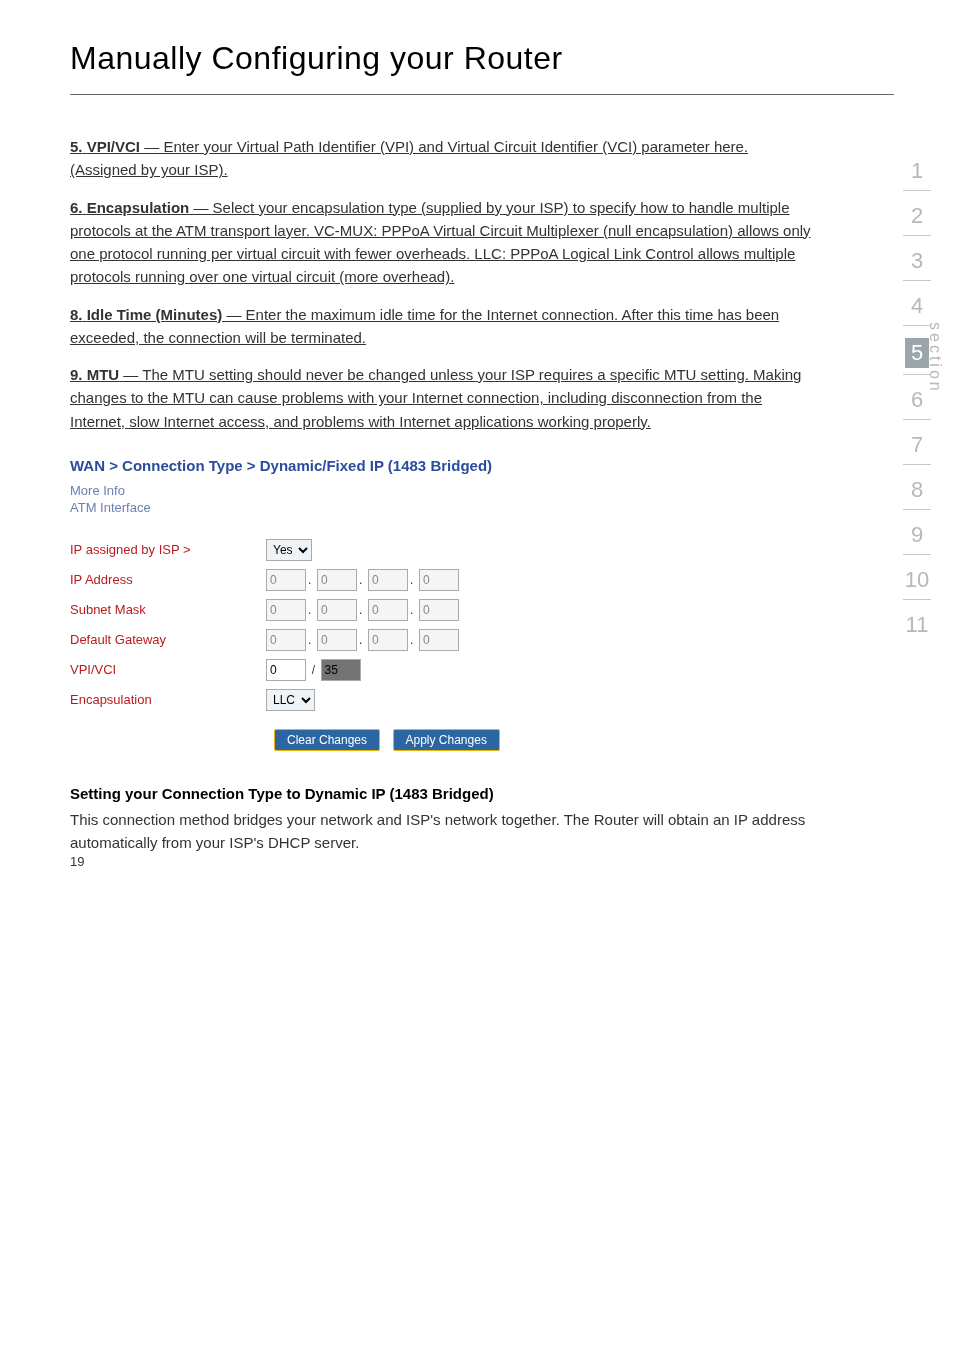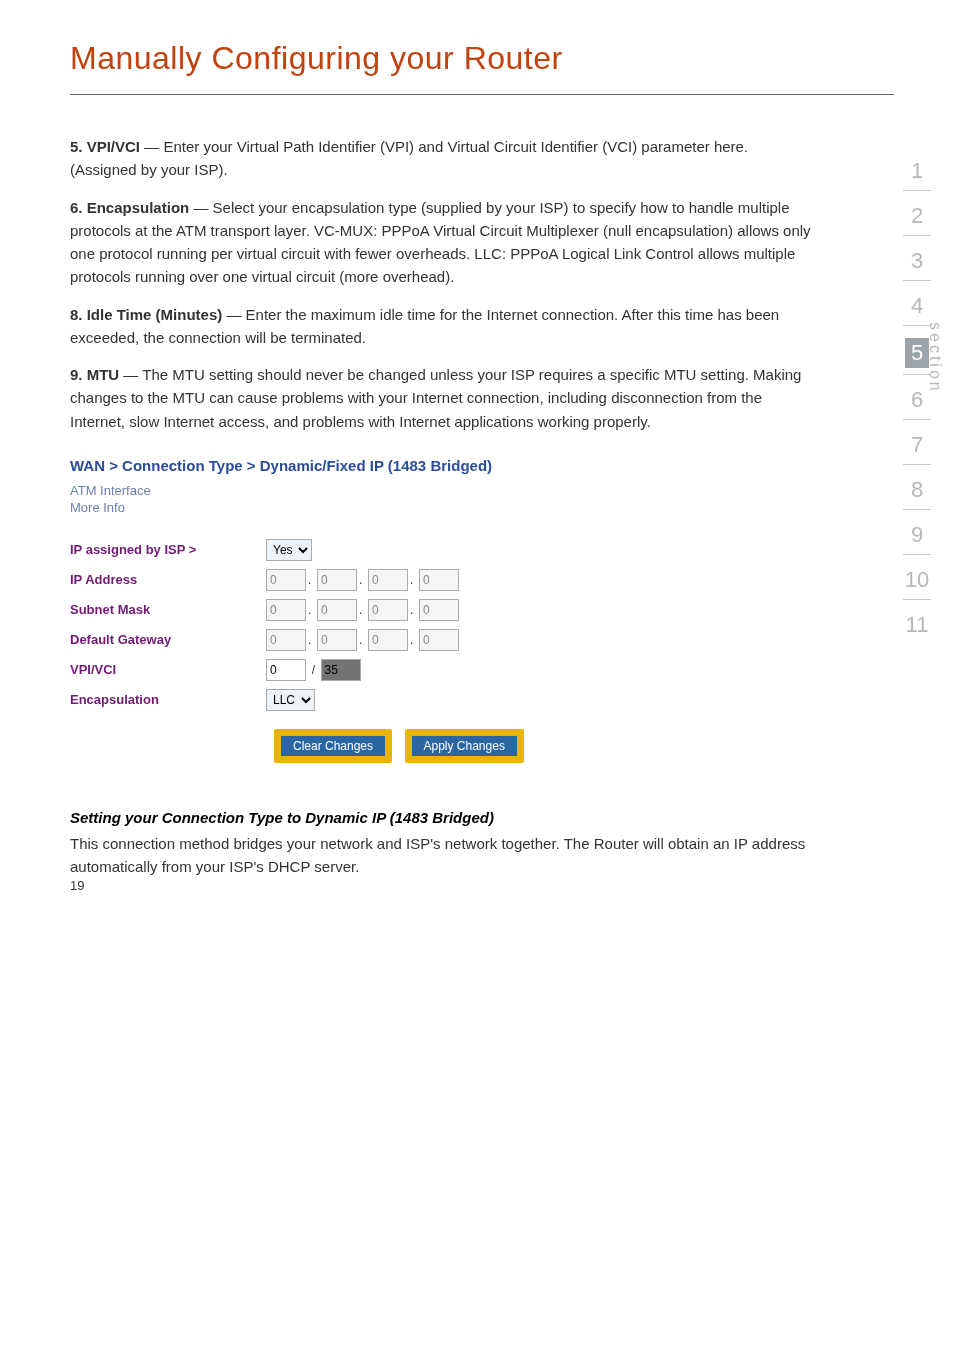--- a/index.html
+++ b/index.html
@@ -10,33 +10,34 @@
     background: #fff;
   }
   .page {
     padding: 40px 60px 40px 70px;
     box-sizing: border-box;
     position: relative;
   }
   .heading {
     font-size: 32px;
     font-weight: 300;
-    color: #c2410c;
+    color: #000000;
     letter-spacing: 0.5px;
     margin-bottom: 17px;
   }
   .rule {
     border: none;
     border-top: 1px solid #666;
     margin: 4px 0 40px 0;
   }
   ol.main {
     list-style: none;
     padding: 0;
     margin: 0 80px 0 0;
+    text-decoration: underline;
   }
   ol.main > li {
     font-size: 15px;
     line-height: 1.55;
     margin-bottom: 14px;
   }
   ol.main .num { font-weight: bold; }
   ol.main .term { font-weight: bold; }
   .section-title {
     color: #2b4c9c;
@@ -52,22 +53,22 @@
   }
   table.form {
     border-collapse: collapse;
   }
   table.form td {
     padding: 4px 6px 4px 0;
     font-size: 13px;
     vertical-align: middle;
   }
   table.form td.label {
-    color: #701a75;
-    font-weight: bold;
+    color: #b91c1c;
+    font-weight: normal;
     width: 190px;
   }
   .inp {
     border: 1px solid #aaa;
     background: #f5f5f5;
     font-size: 12px;
     padding: 1px 3px;
     width: 32px;
     height: 18px;
     color: #888;
@@ -79,32 +80,31 @@
     padding: 1px 2px;
     height: 22px;
   }
   .dot { font-size: 12px; color: #333; padding: 0 2px;}
   .btn {
     display: inline-block;
     background: #2b66a3;
     color: #fff;
     font-size: 12px;
     padding: 3px 12px;
-    border: 7px solid #eab308;
+    border: 1px solid #eab308;
     cursor: pointer;
-    margin: 14px 4px 12px 4px;
+    margin: 14px 4px 0 4px;
     border-radius: 2px;
   }
   .btnrow { margin-left: 200px; }
   .subhead {
     font-weight: bold;
     font-size: 15px;
     margin: 34px 0 6px 0;
     color: #000;
-    font-style: italic;
   }
   .para { font-size: 15px; line-height: 1.55; }
   .sidebar {
     position: absolute;
     right: 20px;
     top: 150px;
     text-align: center;
   }
   .sidebar .sidelabel {
     writing-mode: vertical-rl;
@@ -164,22 +164,22 @@
       <span class="term">Idle Time (Minutes)</span><span> — Enter the maximum idle time for the Internet connection. After this time has been exceeded, the connection will be terminated.</span>
     </li>
     <li>
       <span class="num">9.</span>
       <span class="term">MTU</span><span> — The MTU setting should never be changed unless your ISP requires a specific MTU setting. Making changes to the MTU can cause problems with your Internet connection, including disconnection from the Internet, slow Internet access, and problems with Internet applications working properly.</span>
     </li>
   </ol>
 
   <div class="section-title">WAN &gt; Connection Type &gt; Dynamic/Fixed IP (1483 Bridged)</div>
   <div class="more-info">
+    <div>More Info</div>
     <div>ATM Interface</div>
-    <div>More Info</div>
   </div>
 
   <table class="form">
     <tbody>
         <tr>
       <td class="label">IP assigned by ISP &gt;</td>
       <td>
         <select class="sel">
           <option>Yes</option>
         </select>

